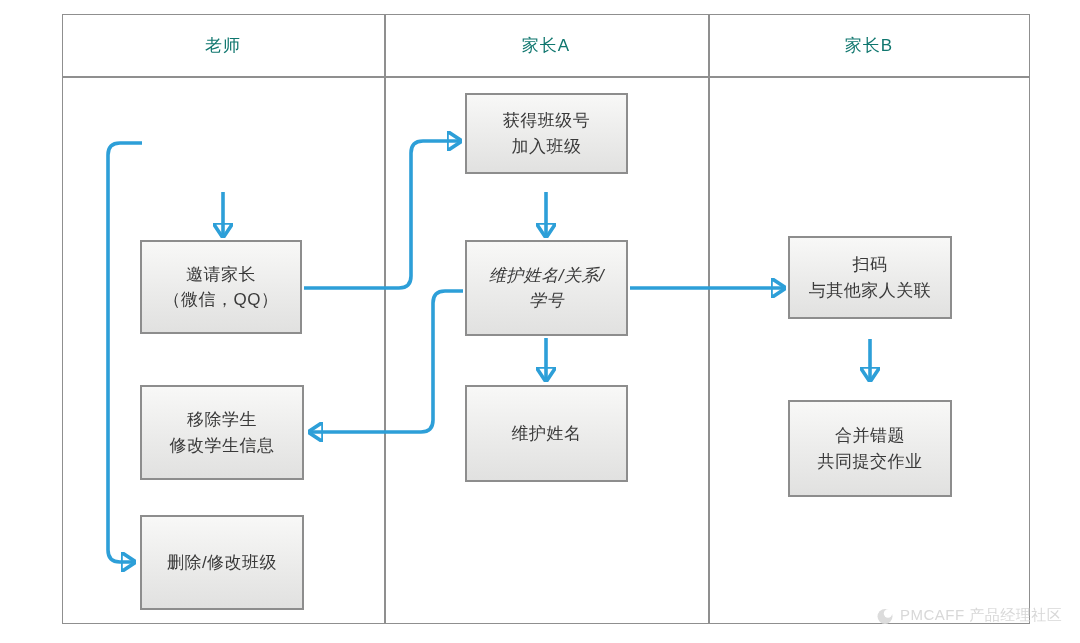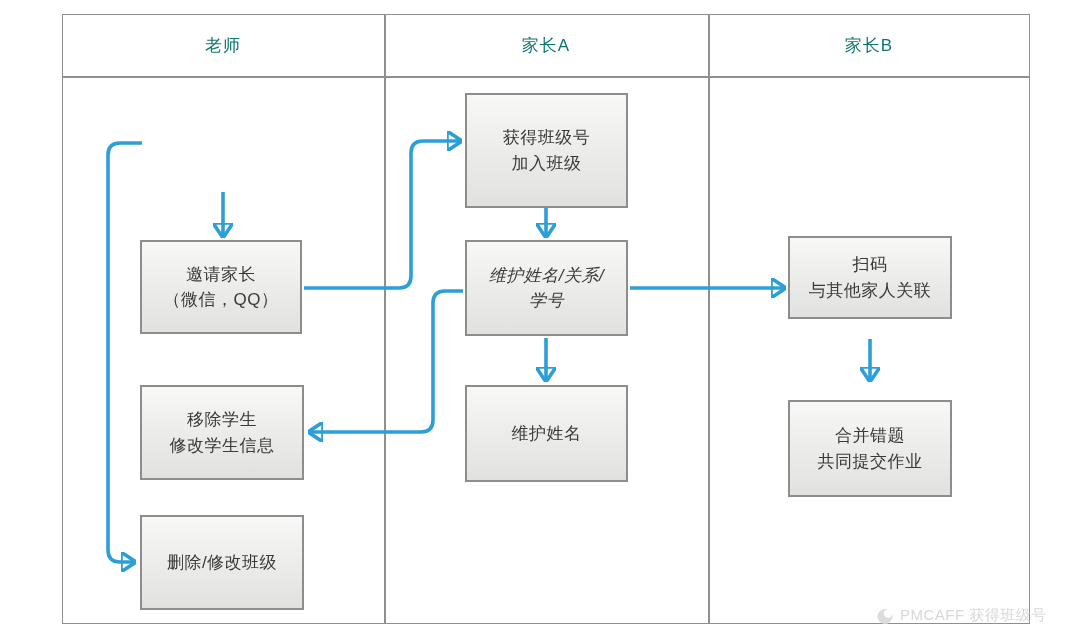--- a/index.html
+++ b/index.html
@@ -43,21 +43,21 @@
     text-align:center;
     font-size:17px; color:#3a3a3a; line-height:1.5;
     letter-spacing:0.5px;
     white-space:pre-line;
   }
   .terminator { border-radius:47px; }
   .n-add     { left:142px; top:97px;  width:160px; height:93px; }
   .n-invite  { left:140px; top:240px; width:162px; height:94px; }
   .n-remove  { left:140px; top:385px; width:164px; height:95px; }
   .n-delete  { left:140px; top:515px; width:164px; height:95px; }
-  .n-join    { left:465px; top:93px;  width:163px; height:115px; }
+  .n-join    { left:465px; top:93px;  width:163px; height:81px; }
   .n-maintain{ left:465px; top:240px; width:163px; height:96px;font-style:italic; }
   .n-quit    { left:465px; top:385px; width:163px; height:97px; }
   .n-scan    { left:788px; top:236px; width:164px; height:83px; }
   .n-merge   { left:788px; top:400px; width:164px; height:97px; }
   .connectors {
     position:absolute; left:0; top:0;
     width:1080px; height:643px;
     pointer-events:none;
   }
   .connectors path {
@@ -114,16 +114,16 @@
   <div class="node n-scan">扫码
 与其他家人关联</div>
   <div class="node n-merge">合并错题
 共同提交作业</div>
 
   <div class="watermark">
     <svg width="18" height="18" viewBox="0 0 18 18">
       <circle cx="9" cy="9.5" r="7.5" fill="#dcdcdc"></circle>
       <circle cx="12" cy="6.5" r="4.2" fill="#ffffff"></circle>
     </svg>
-    <span>PMCAFF 获得班级号</span>
+    <span>PMCAFF 产品经理社区</span>
   </div>
 
 </div>
 
 </body></html>

